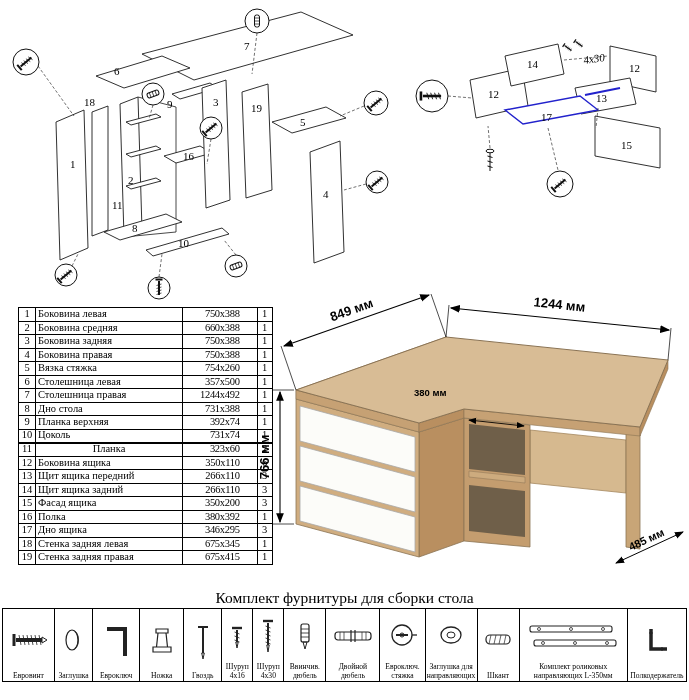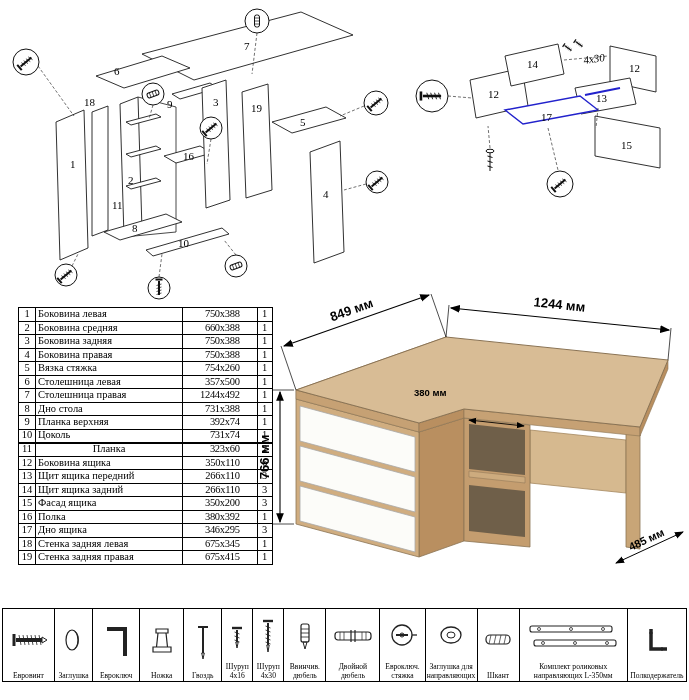--- a/index.html
+++ b/index.html
@@ -349,20 +349,21 @@
     </g>
     <text class="dim" x="13" y="164" text-anchor="middle" transform="rotate(-90 13 164)">766 мм</text>
 
     <line x1="213" y1="127" x2="268" y2="133" stroke="#000" stroke-width="0.9" marker-start="url(#ar)" marker-end="url(#ar)"></line>
     <text class="dim-sm" x="158" y="103">380 мм</text>
 
     <line x1="360" y1="270" x2="427" y2="239" stroke="#000" stroke-width="1" marker-start="url(#ar)" marker-end="url(#ar)"></line>
     <text class="dim-md" x="392" y="250" text-anchor="middle" transform="rotate(-25 392 250)">485 мм</text>
   </svg>
 
+  <div class="hw-title">Комплект фурнитуры для сборки стола</div>
 
   <table class="hw-table">
     <colgroup>
       <col style="width:52px">
         <col style="width:38px">
         <col style="width:47px">
         <col style="width:44px">
       <col style="width:38px">
         <col style="width:31px">
         <col style="width:31px">

